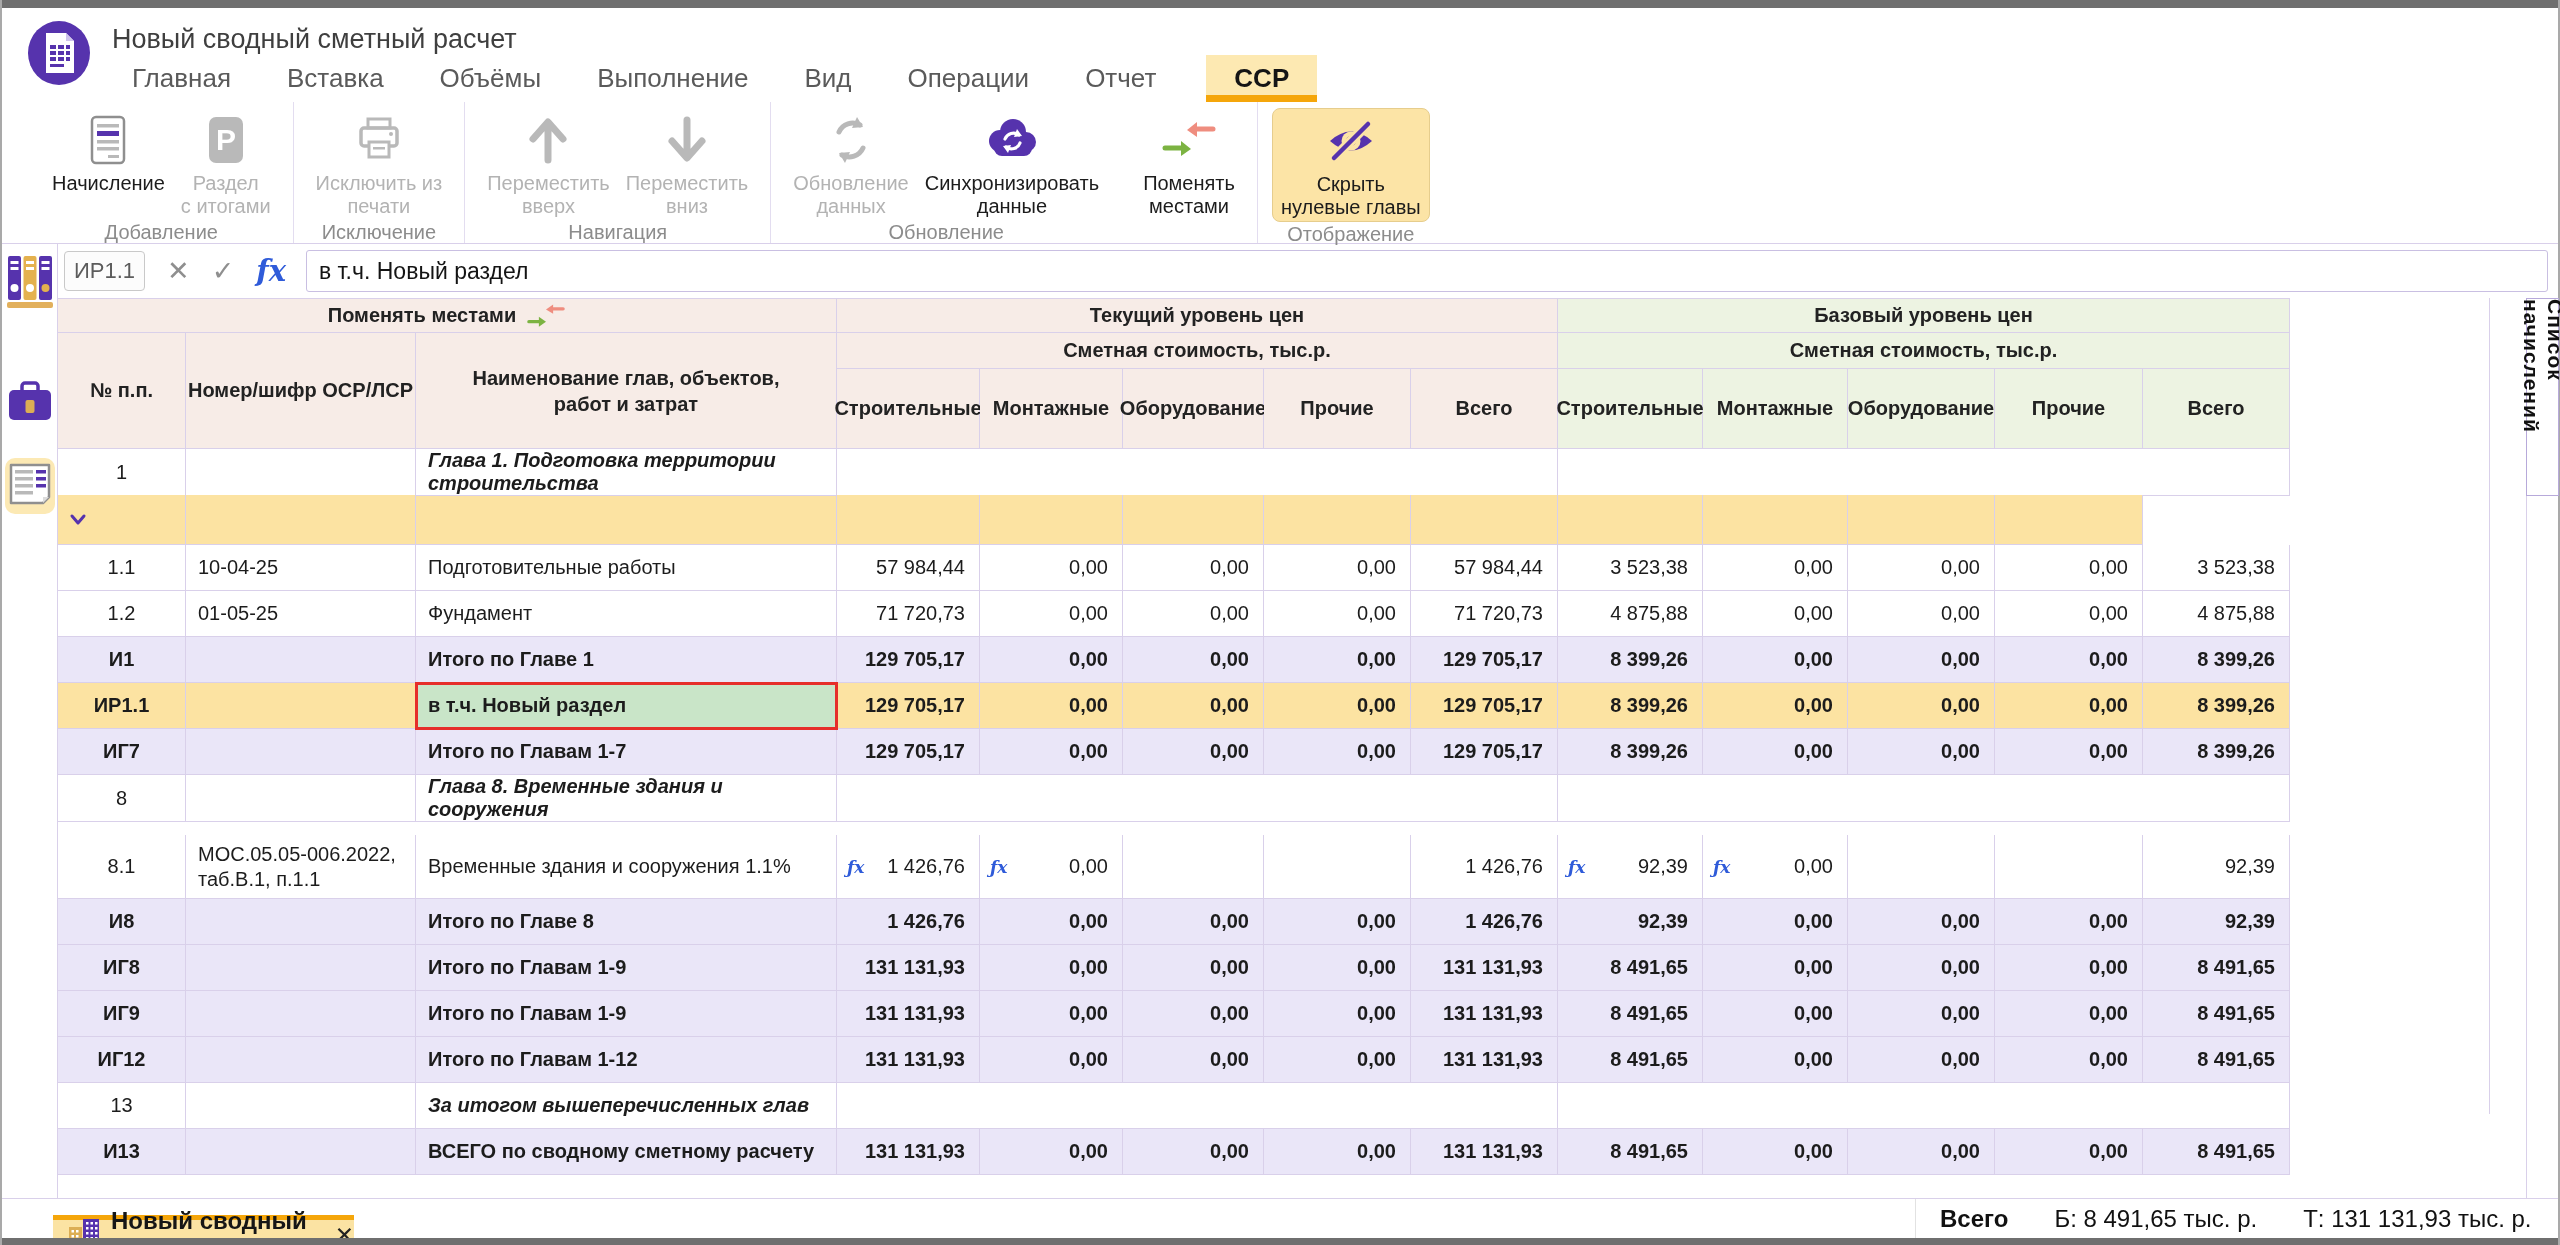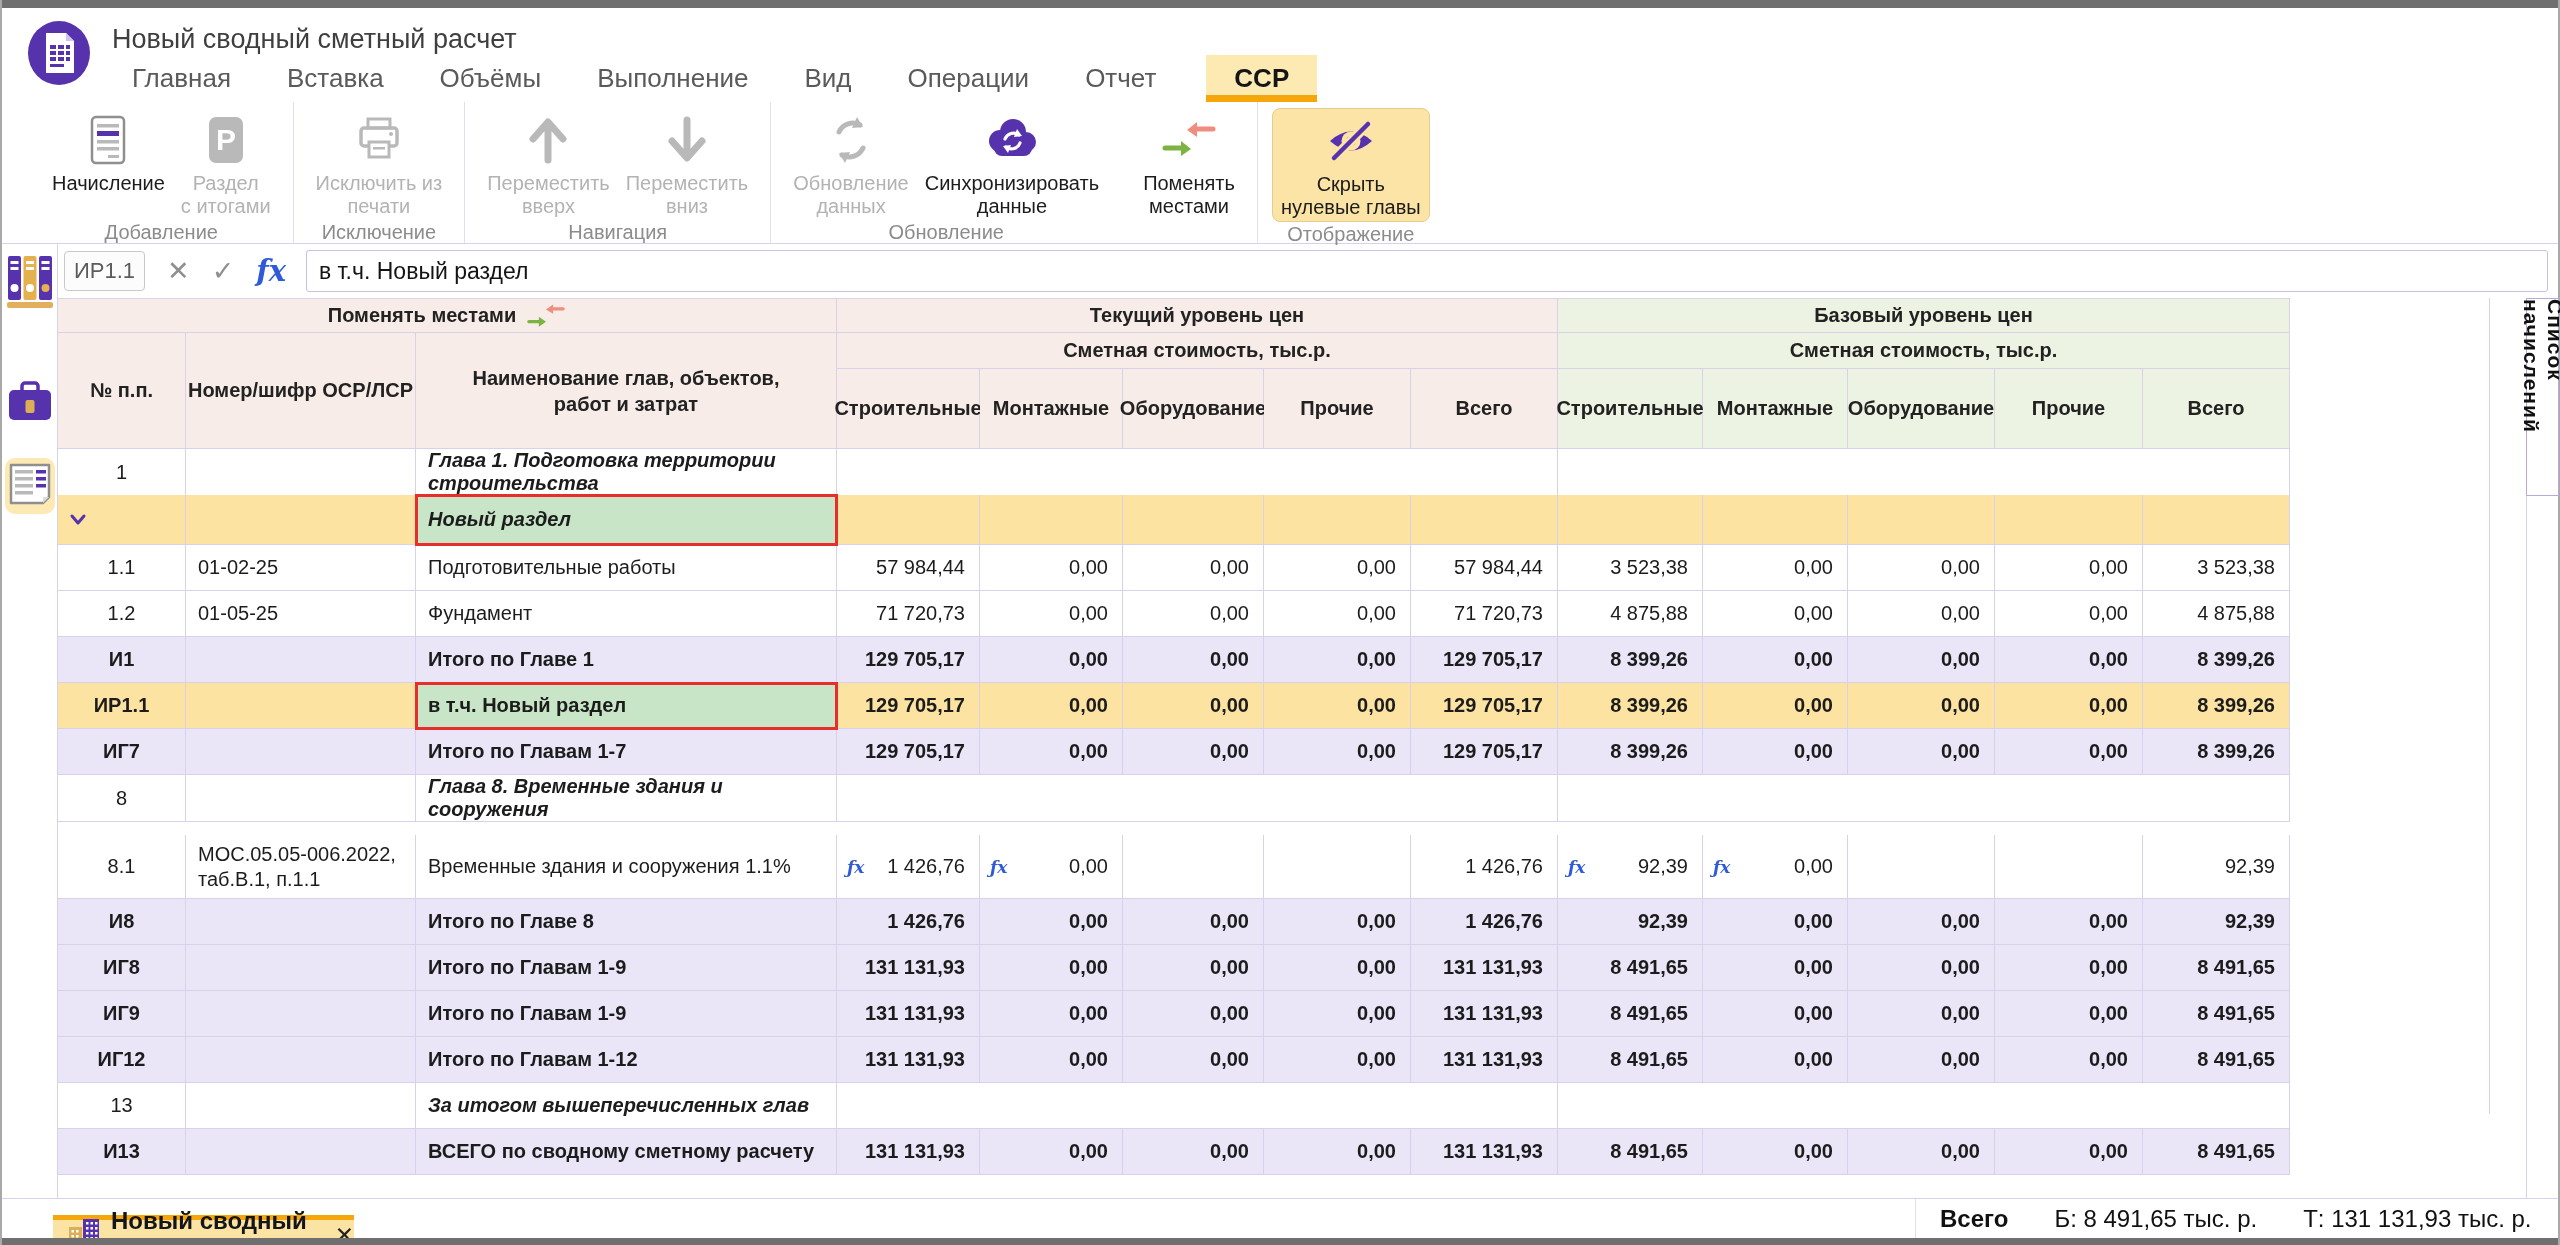--- a/index.html
+++ b/index.html
@@ -373,21 +373,20 @@
           <div class="c mspan"></div>
         </div>
         <div class="trow grid13 section-sel">
           <div class="c cnum">
             <svg class="chev" width="20" height="14" viewBox="0 0 20 14">
               <path d="M4 3 L10 10 L16 3" stroke="#5633ad" stroke-width="3" fill="none" stroke-linecap="round" stroke-linejoin="round"></path>
             </svg>
             <span></span>
           </div>
           <div class="c ccode"></div>
-          <div class="c cname selcell">Новый раздел</div>
           <div class="c cval">
             <span></span>
           </div>
           <div class="c cval">
             <span></span>
           </div>
           <div class="c cval">
             <span></span>
           </div>
           <div class="c cval">
@@ -409,21 +408,21 @@
             <span></span>
           </div>
           <div class="c cval">
             <span></span>
           </div>
         </div>
         <div class="trow grid13 item">
           <div class="c cnum">
             <span>1.1</span>
           </div>
-          <div class="c ccode">01-02-25</div>
+          <div class="c ccode">10-04-25</div>
           <div class="c cname">Подготовительные работы</div>
           <div class="c cval">
             <span>57 984,44</span>
           </div>
           <div class="c cval">
             <span>0,00</span>
           </div>
           <div class="c cval">
             <span>0,00</span>
           </div>

